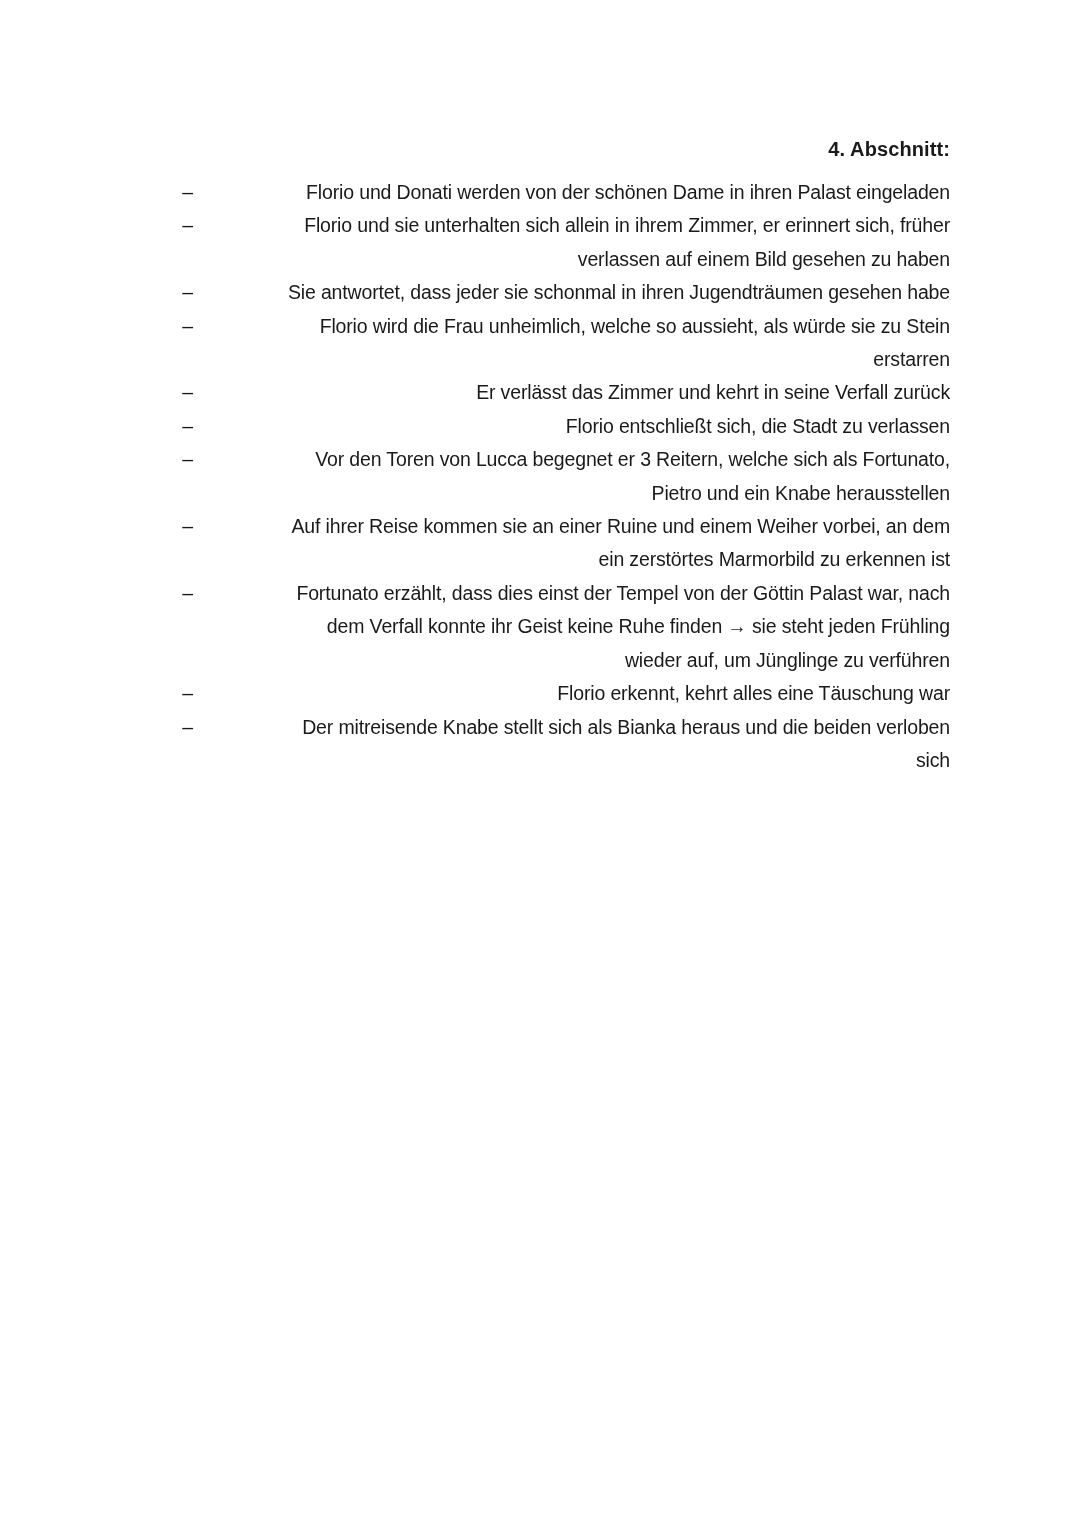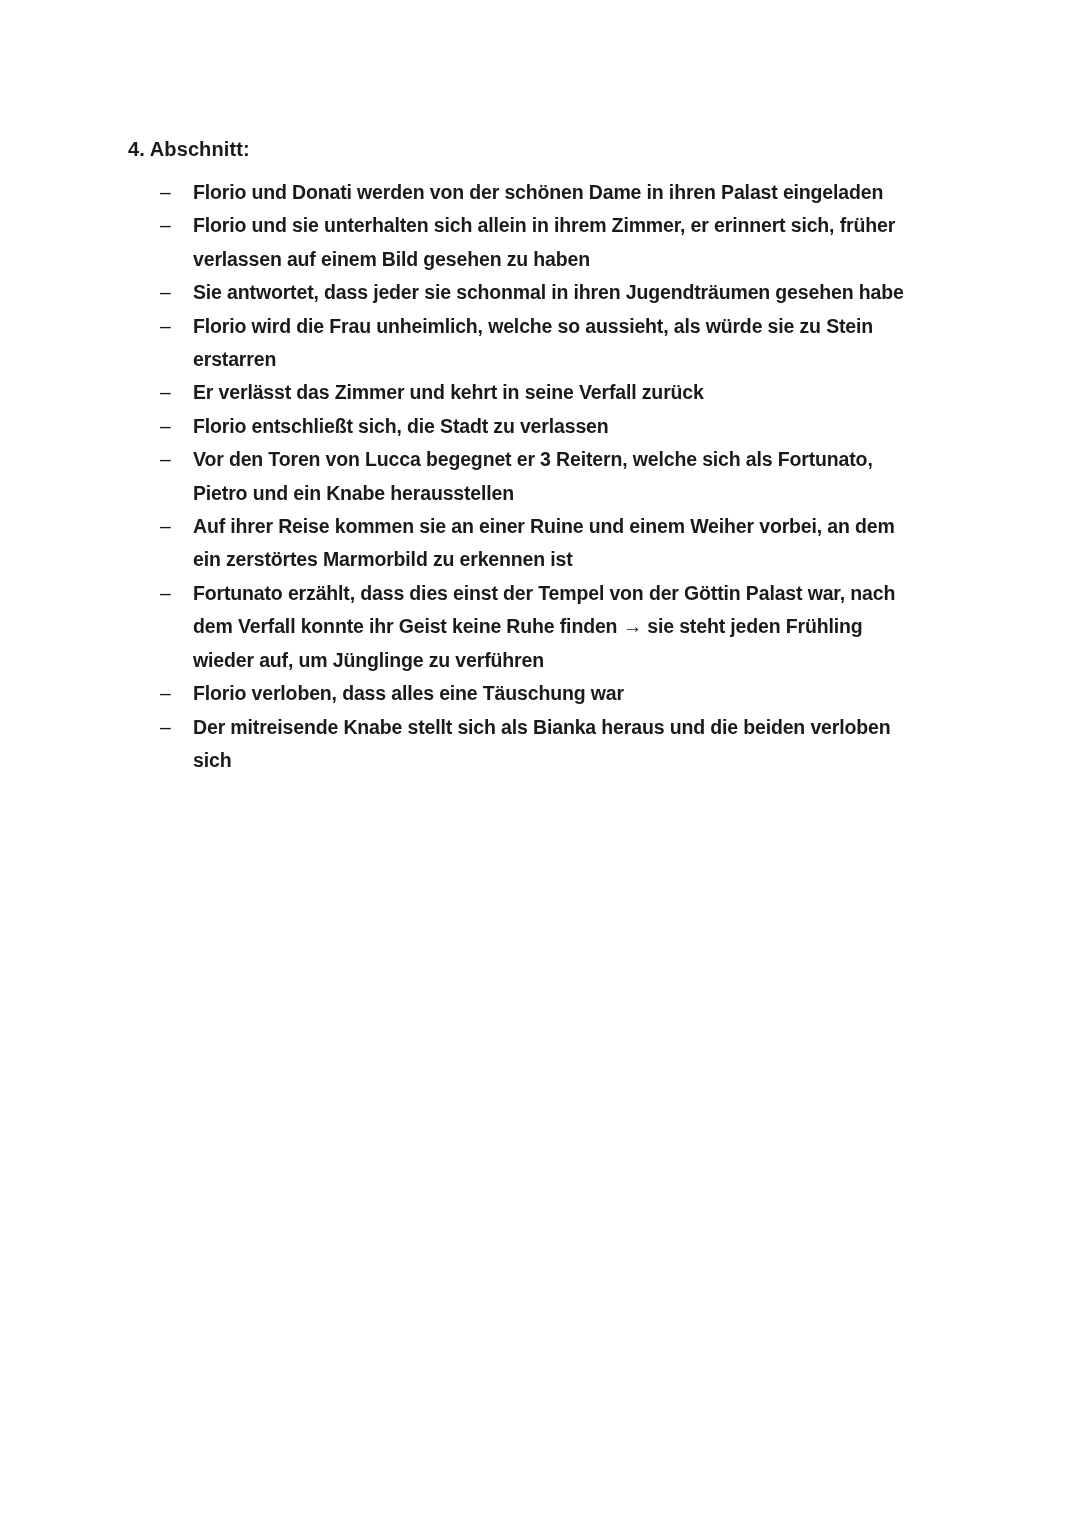--- a/index.html
+++ b/index.html
@@ -13,20 +13,21 @@
     font-family: "Liberation Sans", sans-serif;
     color: #1a1a1a;
     overflow: hidden;
   }
   .page {
     box-sizing: border-box;
     width: 1080px;
     height: 1528px;
     padding: 133px 130px 0 128px;
     background: #ffffff;
+    text-align: right;
   }
   .section-heading {
     font-size: 20px;
     font-weight: 700;
     line-height: 33px;
     margin: 15px 0 10px 0;
     letter-spacing: 0.1px;
   }
   .doc-section:first-child .section-heading {
     margin-top: 0;
@@ -43,21 +44,20 @@
     line-height: 33.4px;
     letter-spacing: -0.15px;
   }
   .dash-marker {
     flex: 0 0 33px;
     width: 33px;
   }
   .bullet-text {
     white-space: pre-line;
     flex: 1 1 auto;
-    font-weight: bold;
   }
 </style>
 </head>
 <body>
 
 <main class="page">
     <section class="doc-section">
       <h2 class="section-heading">4. Abschnitt:</h2>
       <ul class="bullet-list">
         <li class="bullet-item">
@@ -101,21 +101,21 @@
 ein zerstörtes Marmorbild zu erkennen ist</span>
         </li>
         <li class="bullet-item">
           <span class="dash-marker">–</span>
           <span class="bullet-text">Fortunato erzählt, dass dies einst der Tempel von der Göttin Palast war, nach
 dem Verfall konnte ihr Geist keine Ruhe finden → sie steht jeden Frühling
 wieder auf, um Jünglinge zu verführen</span>
         </li>
         <li class="bullet-item">
           <span class="dash-marker">–</span>
-          <span class="bullet-text">Florio verloben, dass alles eine Täuschung war</span>
+          <span class="bullet-text">Florio erkennt, kehrt alles eine Täuschung war</span>
         </li>
         <li class="bullet-item">
           <span class="dash-marker">–</span>
           <span class="bullet-text">Der mitreisende Knabe stellt sich als Bianka heraus und die beiden verloben
 sich</span>
         </li>
       </ul>
     </section>
   </main>
 

